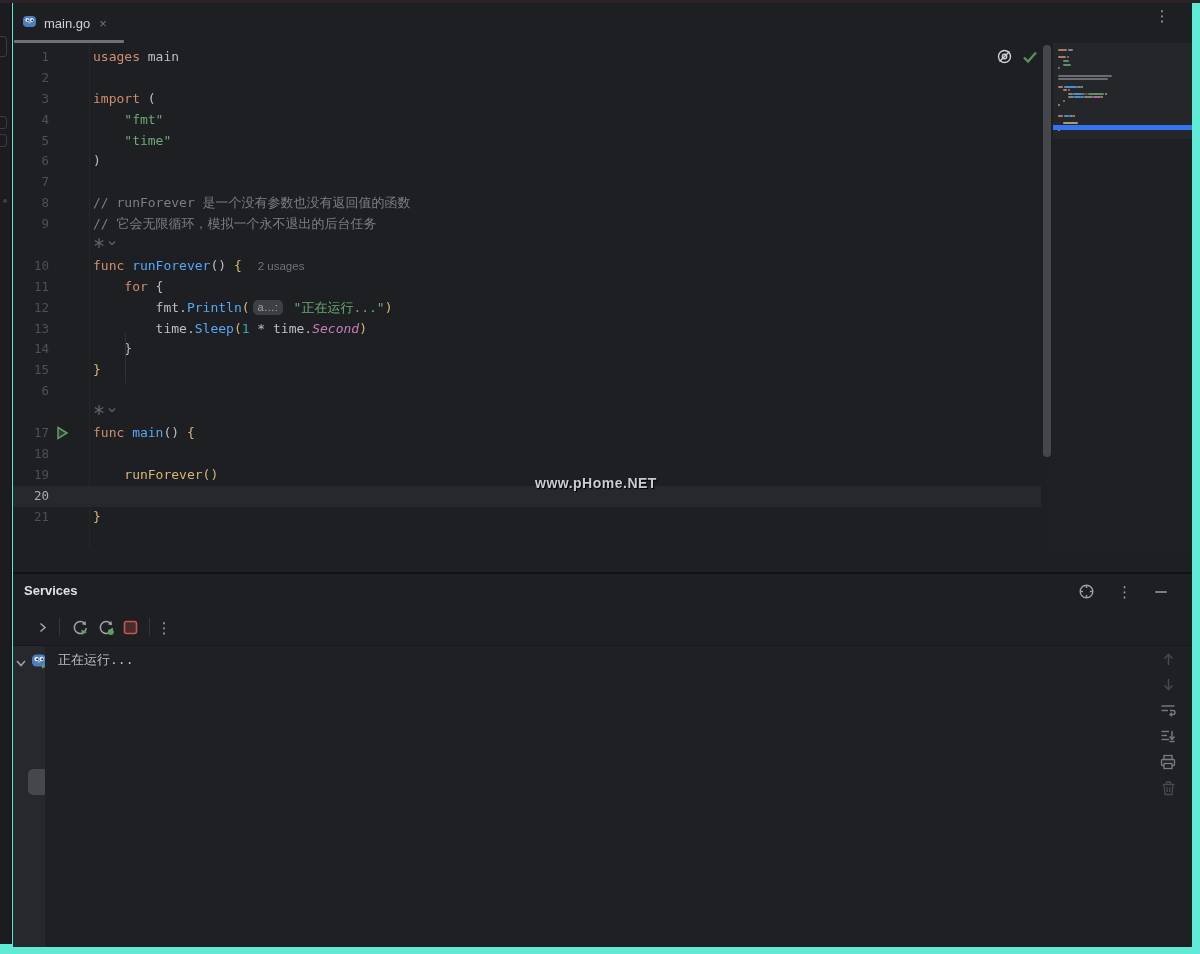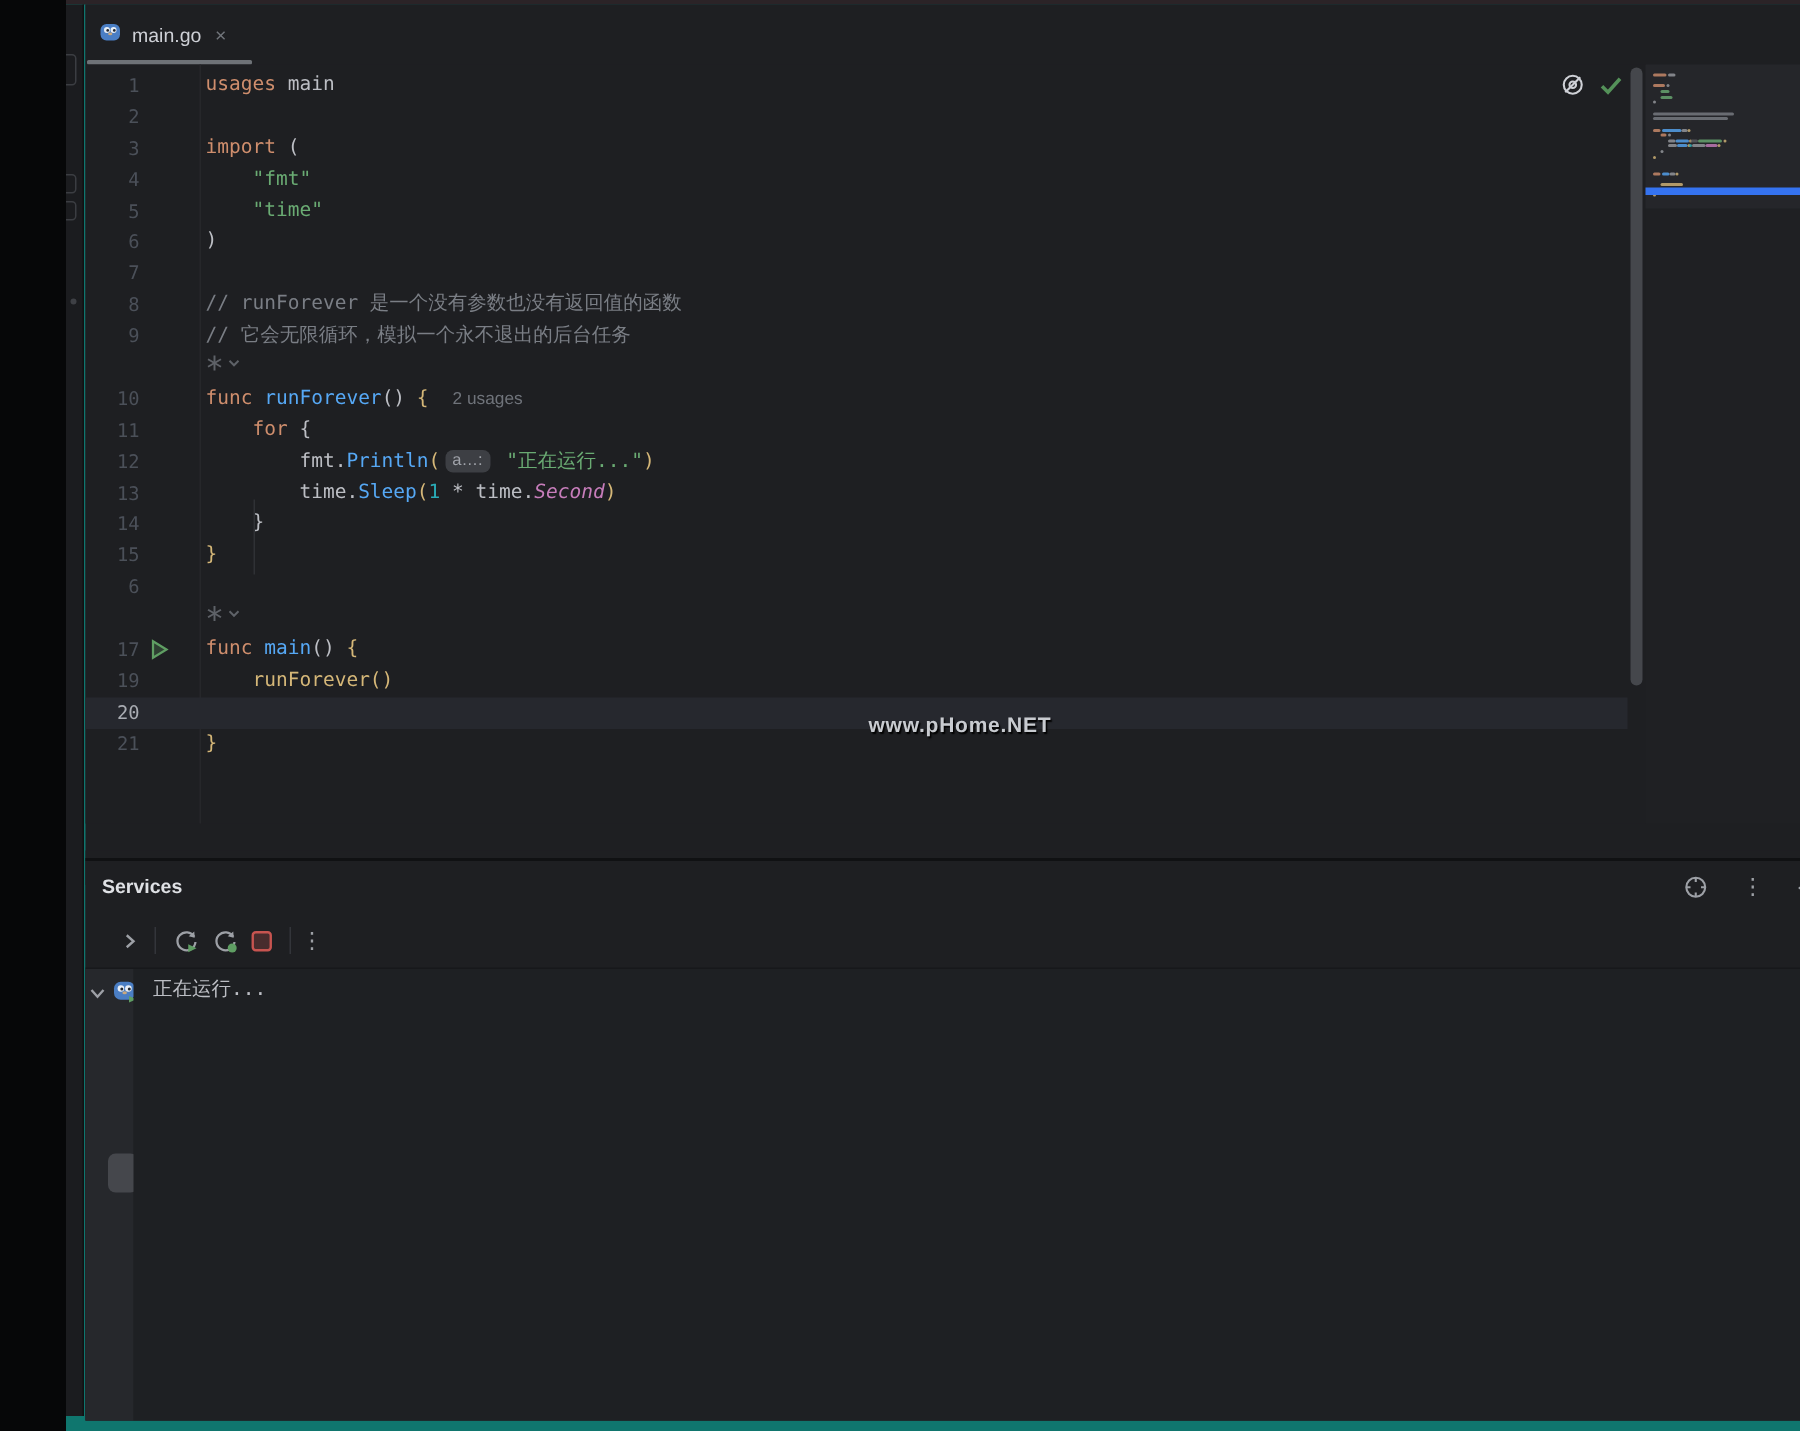--- a/index.html
+++ b/index.html
@@ -1,20 +1,20 @@
 <!DOCTYPE html>
 <html><head>
 <meta charset="utf-8">
 <style>
   * { margin:0; padding:0; box-sizing:border-box; }
   html,body { width:1200px; height:954px; background:#060708; overflow:hidden; }
   body { font-family:"Liberation Sans", sans-serif; position:relative; }
   .mono { font-family:"DejaVu Sans Mono","Liberation Mono",monospace; }
 
-  #window { position:absolute; inset:0; background:#0f766e;margin-left:44px; }
+  #window { position:absolute; inset:0; background:#5eead4; }
   #top-strip { position:absolute; left:0; top:0; width:1200px; height:3px; background:#2b2327; }
 
   
   #left-stripe { position:absolute; left:0; top:3px; width:12px; height:941px; background:#1b1c1f; border-right:1px solid #101113; overflow:hidden; }
   .stripe-frag { position:absolute; left:-7px; border:1.5px solid #56595f; border-radius:3px; opacity:.55; }
   #stripe-dot { position:absolute; left:3px; top:196px; width:4px; height:4px; border-radius:50%; background:#56595f; opacity:.6; }
 
   #main { position:absolute; left:13px; top:3px; width:1179px; height:941px; background:#1e1f22; }
 
   
@@ -208,20 +208,24 @@
                 </svg><svg width="8" height="8" viewBox="0 0 8 8" stroke="#6f737a" stroke-width="1.3" fill="none">
                   <polyline points="1,2.5 4,5.5 7,2.5"></polyline>
                 </svg></span></span>
           </div>
           <div class="row">
             <span class="lnum">17</span>
             <span class="run-slot"><svg width="14" height="14" viewBox="0 0 14 14">
                 <path d="M3 1.5 L12 7 L3 12.5 Z" fill="rgba(95,158,99,0.25)" stroke="#5f9e63" stroke-width="1.5"></path>
               </svg></span>
             <span class="code"><span class="s-kw">func</span><span class="s-pl"> </span><span class="s-fnd">main</span><span class="s-pl">() </span><span class="s-br">{</span></span>
+          </div>
+          <div class="row">
+            <span class="lnum">18</span>
+            <span class="code"></span>
           </div>
           <div class="row">
             <span class="lnum">19</span>
             <span class="code"><span class="s-pl">    </span><span class="s-fny">runForever()</span></span>
           </div>
           <div class="row hl">
             <span class="lnum">20</span>
             <span class="code"></span>
           </div>
           <div class="row">

